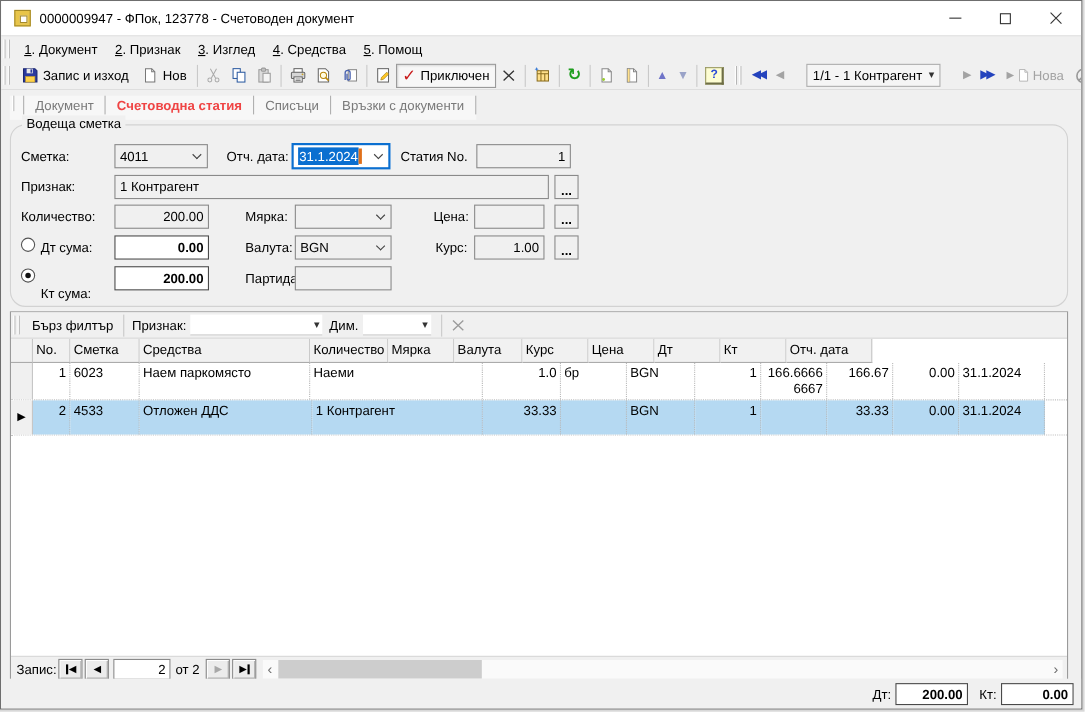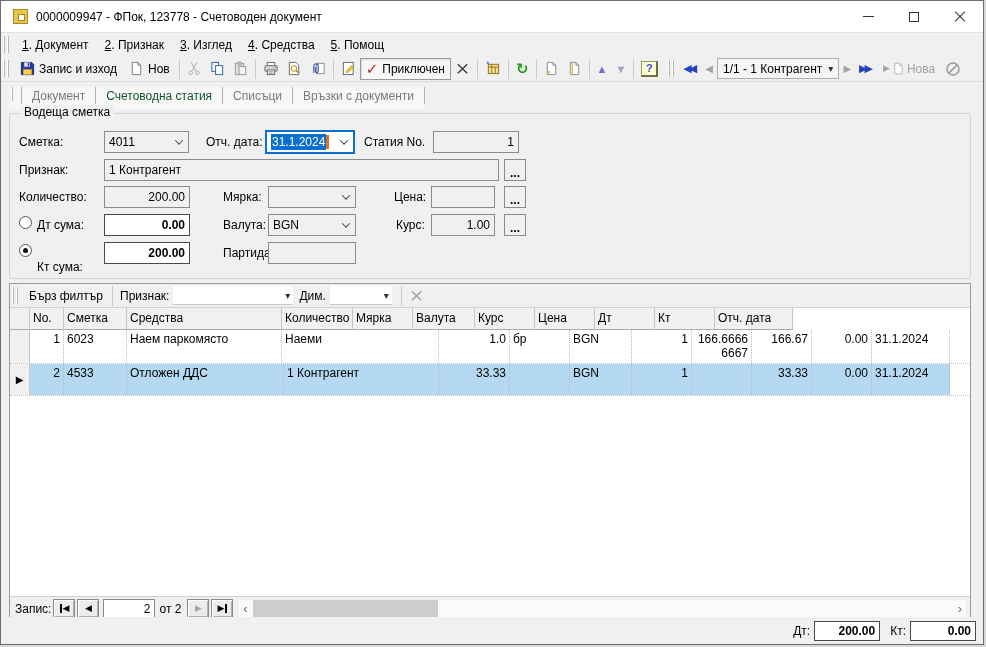--- a/index.html
+++ b/index.html
@@ -35,33 +35,33 @@
   .tsep { width: 1px; height: 20px; background: #c9c9c9; margin: 0 3px; flex: 0 0 auto; }
   .tglyph { font-size: 12px; line-height: 1; }
   .blue { color: #2443bd; }
   .gray { color: #a3a3a3; }
   .green { color: #1f9e1f; }
   .red-check { color: #c81a1a; font-size: 15px; font-weight: bold; }
   .up-ar { color: #6f74c8; font-size: 11px; }
   .dn-ar { color: #9aa3c8; font-size: 11px; }
   .help-box { width: 17px; height: 16px; background: #fdfdd2; border: 1px solid #9a9a64; border-right: 2px solid #6e6e46; border-bottom: 2px solid #6e6e46; color: #2b4bd7; font-weight: bold; font-size: 11px; display: inline-flex; align-items: center; justify-content: center; }
   .double-ar { letter-spacing: -3px; font-size: 11px; padding-right: 3px; }
-  .rec-combo { height: 21px; border: 1px solid #adadad; background: #f5f5f5; display: inline-flex; align-items: center; gap: 6px; padding: 0 5px; margin: 0 0; }
+  .rec-combo { height: 21px; border: 1px solid #adadad; background: #f5f5f5; display: inline-flex; align-items: center; gap: 6px; padding: 0 5px; margin: 0 16px; }
   .flat-arrow { font-size: 10px; color: #333; }
   .nova { display: inline-flex; align-items: center; gap: 2px; color: #a3a3a3; }
 
   
   .content { position: relative; height: 562px; background: #f0f0f0; }
   .tabrow { position: absolute; left: 8px; top: 5px; display: flex; align-items: flex-start; height: 22px; background: #f7f7f7; }
   .tab { padding: 2px 10px; color: #7a7a7a; border-right: 1px solid #b0b0b0; height: 17px; display: flex; align-items: center; }
   .tab.first { border-left: 1px solid #b0b0b0; margin-left: 6px; }
-  .tab.active { color: #14532d; font-weight: normal; }
-
-  
-  .groupbox { position: absolute; left: 8px; top: 31px; width: 962px; height: 166px; border: 1px solid #d2d2d2; border-radius: 3px; }
+  .tab.active { color: #ef4444; font-weight: bold; }
+
+  
+  .groupbox { position: absolute; left: 8px; top: 31px; width: 962px; height: 166px; border: 1px solid #d2d2d2; border-radius: 14px; }
   .groupbox-title { position: absolute; left: 10px; top: -9px; background: #f0f0f0; padding: 0 4px; }
   .flabel { position: absolute; height: 16px; line-height: 16px; white-space: nowrap; }
   .field { position: absolute; height: 22px; border: 1px solid #8a8a8a; background: #f0f0f0; display: flex; align-items: center; padding: 0 4px; }
   .field.white { background: #fff; border-color: #4a4a4a; font-weight: bold; }
   .field.right { justify-content: flex-end; }
   .combo { position: absolute; height: 22px; border: 1px solid #8a8a8a; background: #f0f0f0; display: flex; align-items: center; padding: 0 0 0 4px; }
   .combo .val { flex: 1; }
   .combo-btn { width: 19px; height: 100%; display: flex; align-items: center; justify-content: center; }
   .chev { width: 6px; height: 6px; border-right: 1.5px solid #444; border-bottom: 1.5px solid #444; transform: rotate(45deg) translate(-1px,-1px); }
   .combo.focus { border: 2px solid #0b6fd0; background: #fff; height: 24px; }

